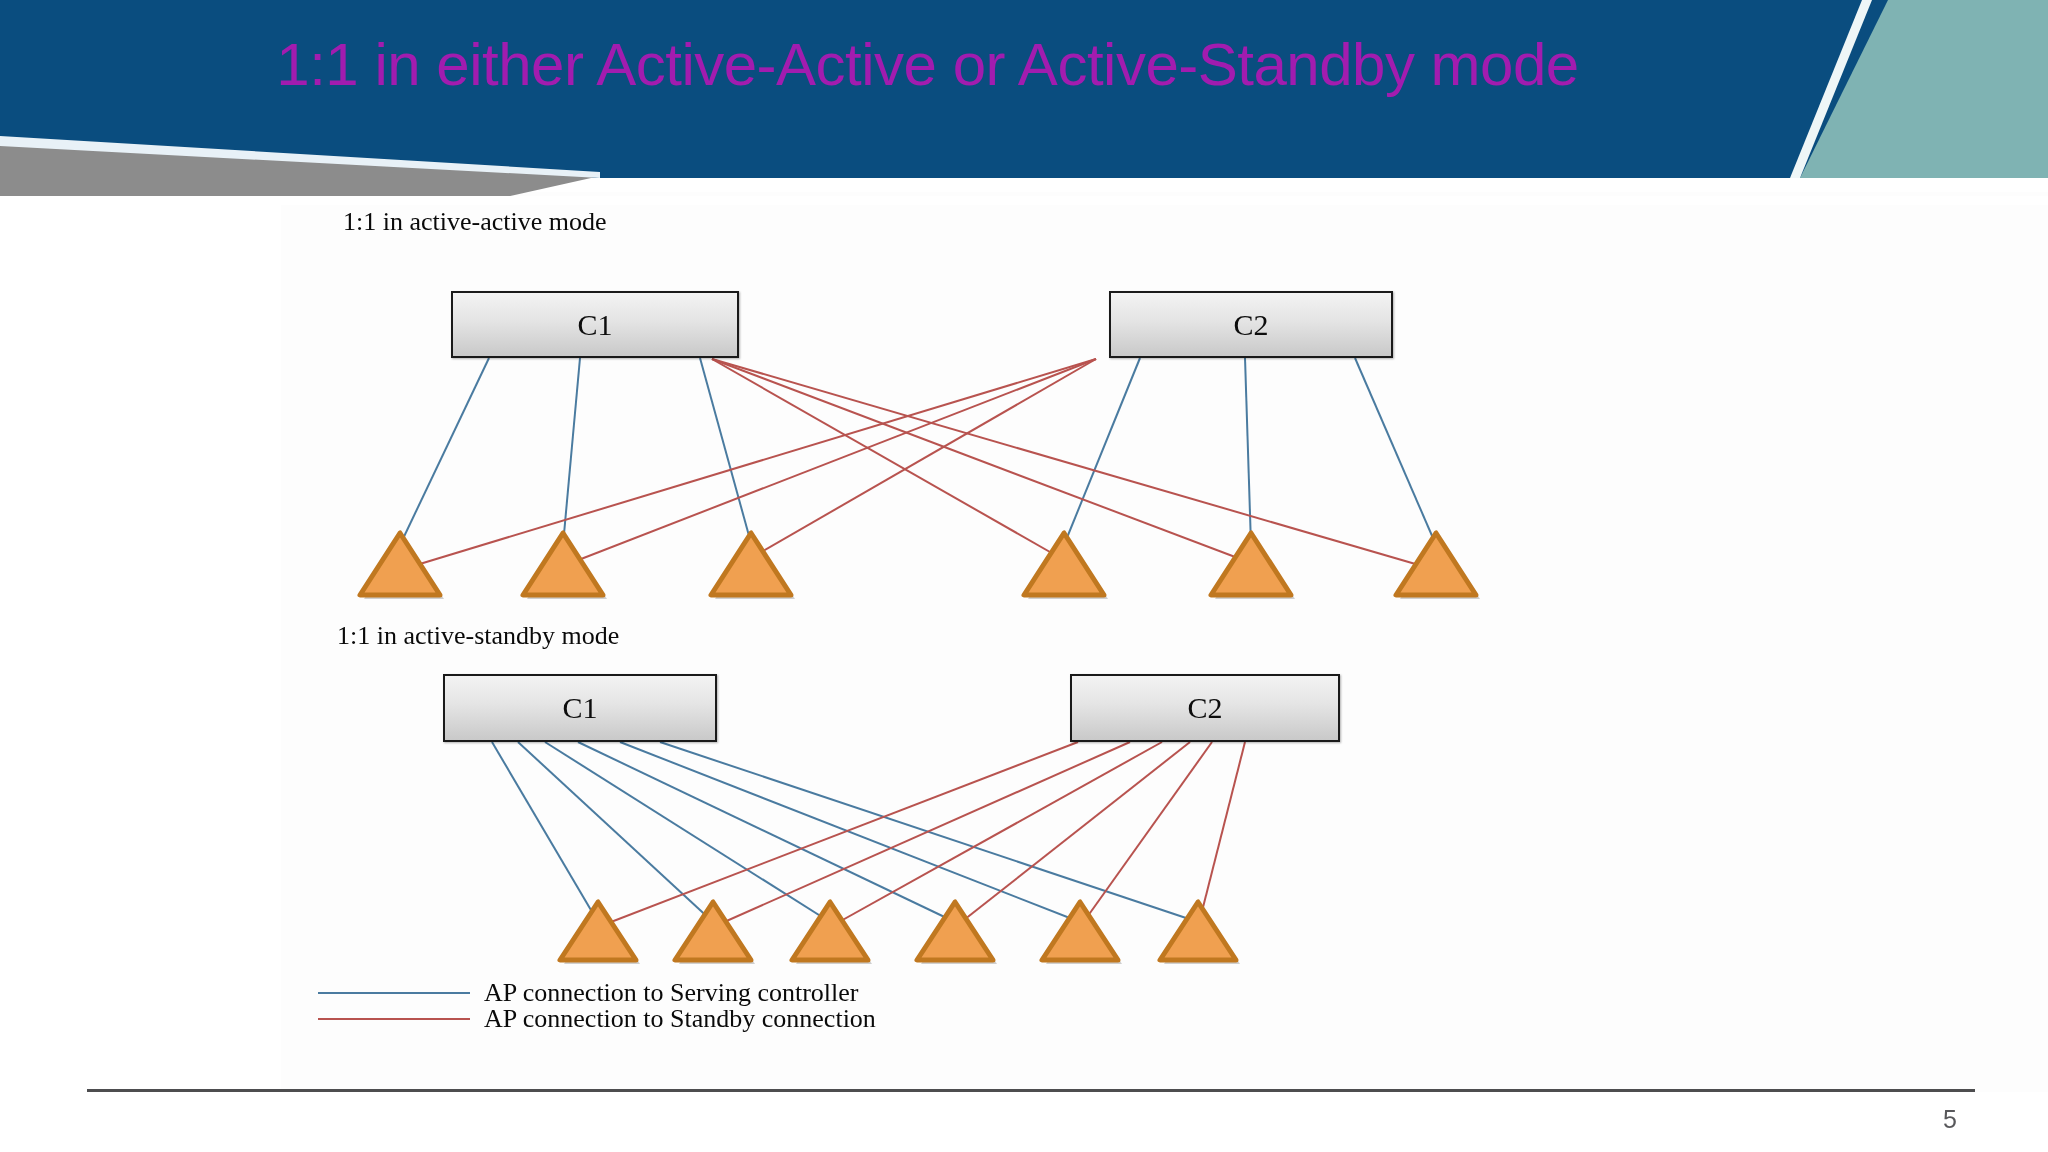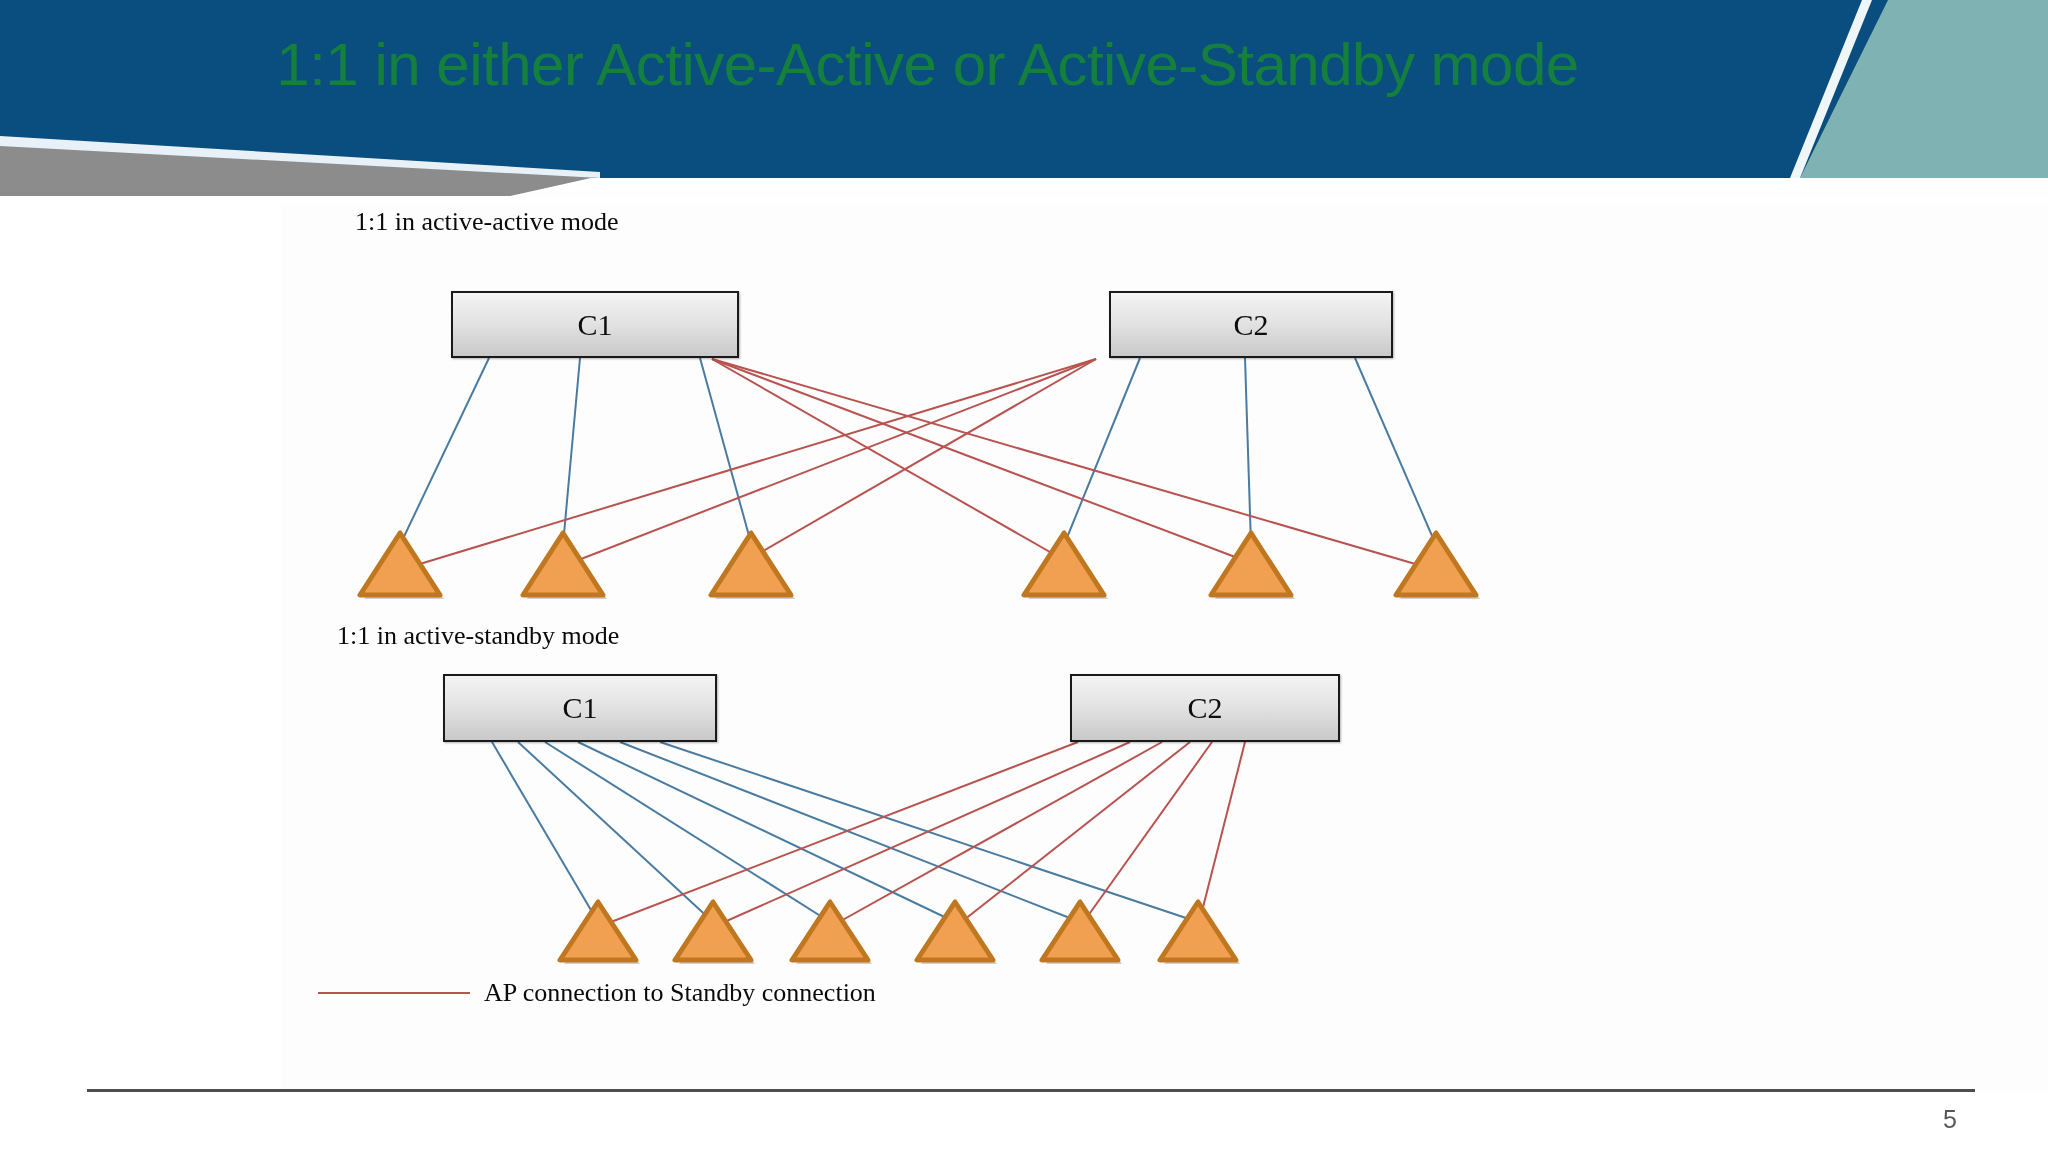--- a/index.html
+++ b/index.html
@@ -42,38 +42,38 @@
     overflow: hidden;
   }
   .banner svg { display: block; }
 
   .banner-title {
     position: absolute;
     left: 0;
     top: 30px;
     width: 1855px;
     text-align: center;
-    color: #15803d;
+    color: #a21caf;
     font-family: "Liberation Sans", sans-serif;
     font-size: 60px;
     font-weight: 400;
     letter-spacing: -0.5px;
     white-space: nowrap;
     line-height: 1.15;
   }
 
   
   .section-label {
     position: absolute;
     font-family: "Liberation Serif", serif;
     font-size: 26px;
     color: #0a0a0a;
     white-space: nowrap;
   }
-  #label-active-active { left: 355px; top: 207px; }
+  #label-active-active { left: 343px; top: 207px; }
   #label-active-standby { left: 337px; top: 621px; }
 
   
   .diagram {
     position: absolute;
     left: 0;
     top: 0;
     width: 2048px;
     height: 1152px;
     pointer-events: none;
@@ -261,20 +261,24 @@
   </div>
   <div class="ctrl-box" id="box-as-c1">
     <span>C1</span>
   </div>
   <div class="ctrl-box" id="box-as-c2">
     <span>C2</span>
   </div>
 
   <div class="legend">
     <div class="legend-row">
+      <div class="legend-swatch serving"></div>
+      <div class="legend-text">AP connection to Serving controller</div>
+    </div>
+    <div class="legend-row">
       <div class="legend-swatch standby"></div>
       <div class="legend-text">AP connection to Standby connection</div>
     </div>
   </div>
 
   <div class="footer-rule"></div>
   <div class="page-number">5</div>
 
 </div>
 

